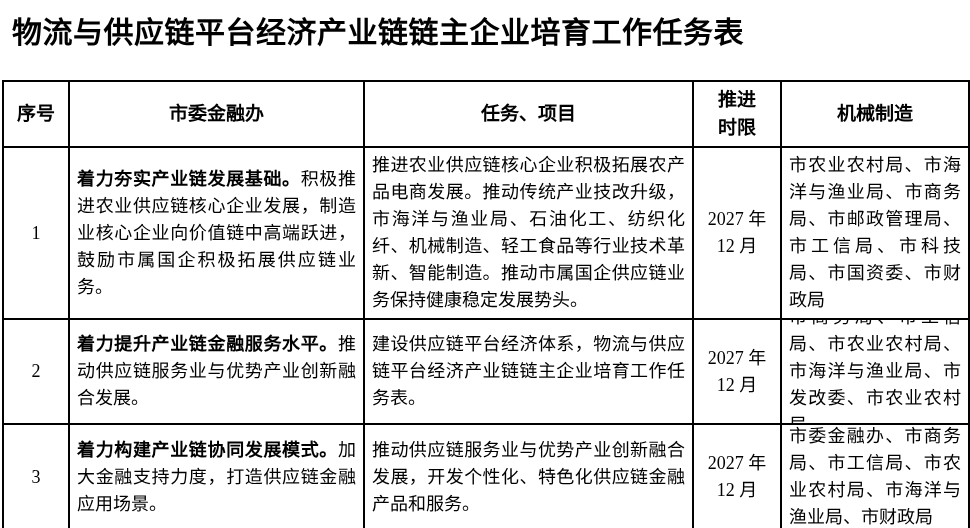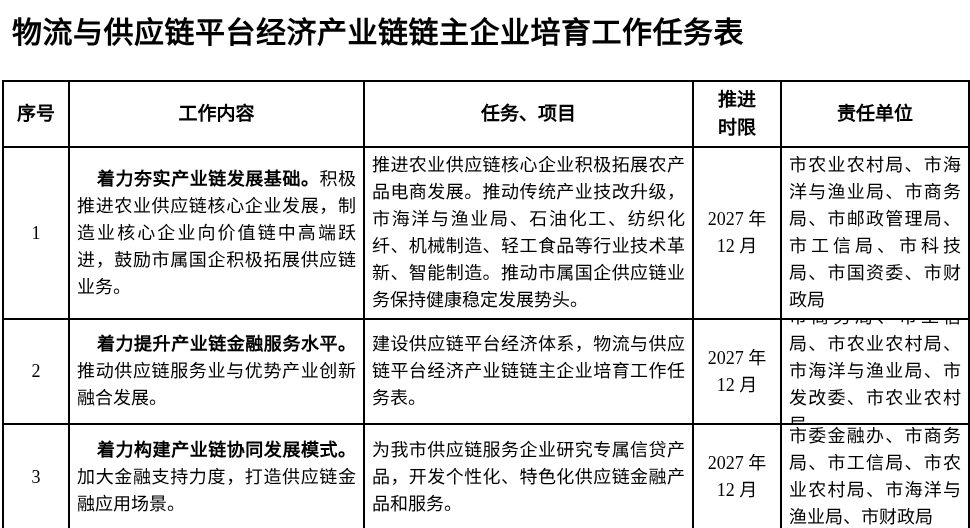--- a/index.html
+++ b/index.html
@@ -43,21 +43,21 @@
   .task-table th {
     font-size: 19px; font-weight: bold; text-align: center;
     line-height: 28px; padding: 0 4px;
   }
   .hdr-wrap { margin: 0 auto; width: 100%; }
   .hdr-narrow { width: 44px; word-break: break-all; } 
 
   .task-table td { font-size: 18px; line-height: 27px; }
   .cell-num  { text-align: center; font-size: 19px; }
   .cell-text { text-align: justify; text-justify: inter-ideograph; word-break: break-all; }
-  .cell-text .lead { font-weight: bold; margin-left: 20px; }
+  .cell-text .lead { font-weight: bold; }
   .cell-deadline { text-align: center; white-space: nowrap; }
 </style>
 </head>
 <body>
 
 <div class="page">
 
   <div class="doc-title">物流与供应链平台经济产业链链主企业培育工作任务表</div>
 
   <table class="task-table">
@@ -71,36 +71,36 @@
 
     <tbody>
         <tr class="r-head">
       <th>
         <div class="cv">
               <div class="hdr-wrap">序号</div>
             </div>
       </th>
       <th>
         <div class="cv">
-              <div class="hdr-wrap">工作内容</div>
+              <div class="hdr-wrap">市委金融办</div>
             </div>
       </th>
       <th>
         <div class="cv">
               <div class="hdr-wrap">任务、项目</div>
             </div>
       </th>
       <th>
         <div class="cv">
               <div class="hdr-wrap hdr-narrow">推进时限</div>
             </div>
       </th>
       <th>
         <div class="cv">
-              <div class="hdr-wrap">责任单位</div>
+              <div class="hdr-wrap">机械制造</div>
             </div>
       </th>
     </tr>
 
     <tr class="r-1">
       <td class="cell-num">
         <div class="cv">
               <div>1</div>
             </div>
       </td>
@@ -162,21 +162,21 @@
               <div>3</div>
             </div>
       </td>
       <td class="cell-text">
         <div class="cv">
               <div><span class="lead">着力构建产业链协同发展模式。</span><span>加大金融支持力度，打造供应链金融应用场景。</span></div>
             </div>
       </td>
       <td class="cell-text">
         <div class="cv">
-              <div>为我市供应链服务企业研究专属信贷产品，开发个性化、特色化供应链金融产品和服务。</div>
+              <div>推动供应链服务业与优势产业创新融合发展，开发个性化、特色化供应链金融产品和服务。</div>
             </div>
       </td>
       <td class="cell-deadline">
         <div class="cv">
           <div>2027 年</div>
           <div>12 月</div>
         </div>
       </td>
       <td class="cell-text">
         <div class="cv">

